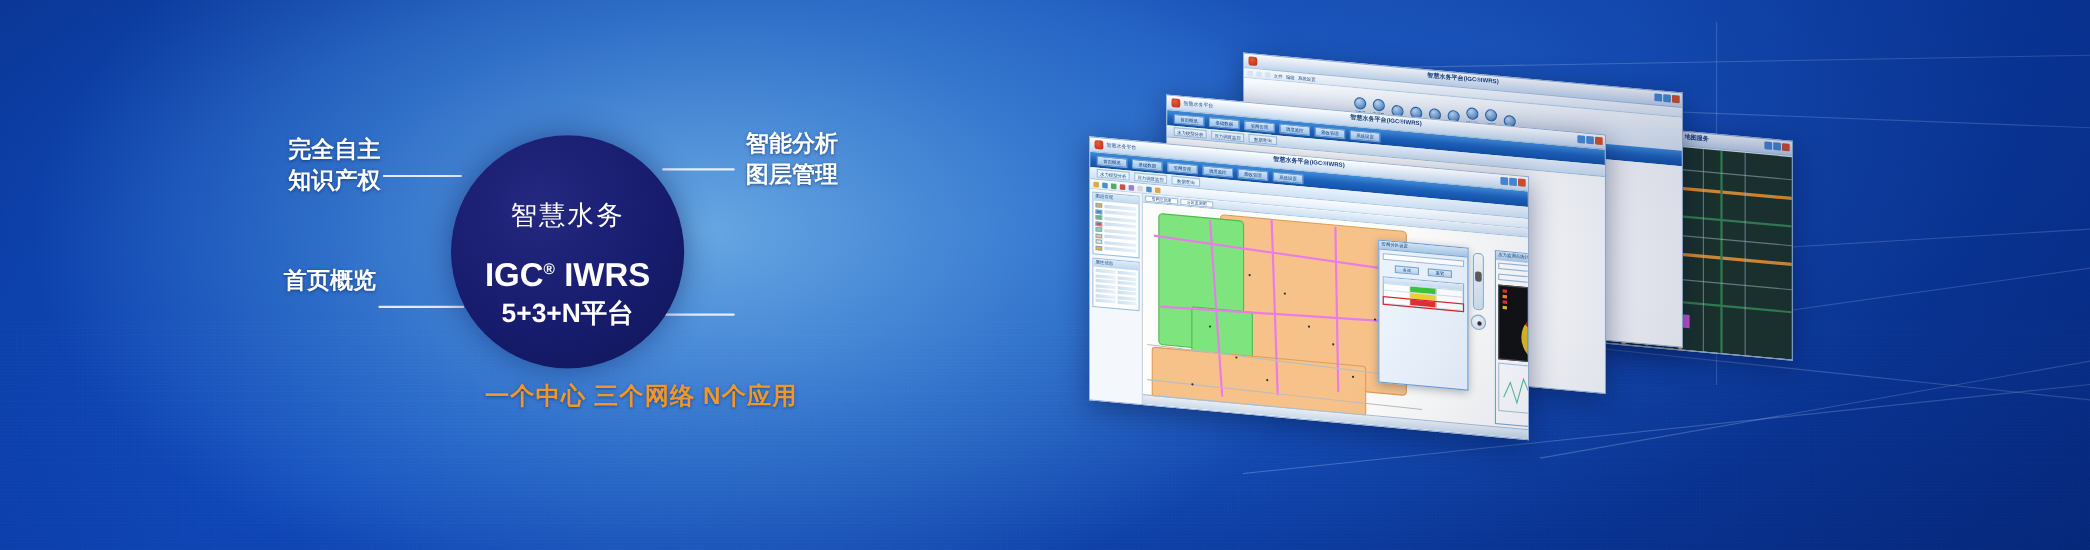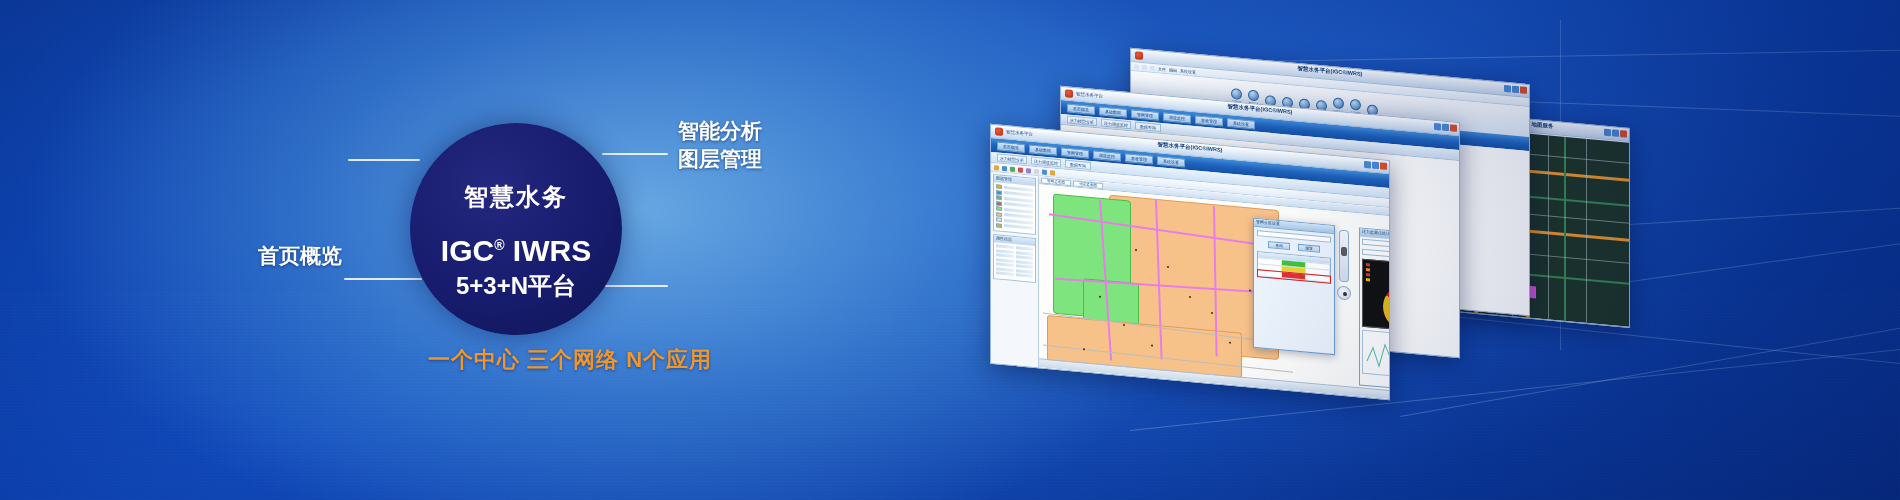--- a/index.html
+++ b/index.html
@@ -28,33 +28,33 @@
   .gl { position:absolute; background:rgba(190,215,255,.30); height:1px; transform-origin:0 0; }
   .glv { position:absolute; width:1px; background:rgba(190,215,255,.26); }
 
   
   #diagram { position:absolute; left:250px; top:95px; width:560px; height:290px; }
 
   .circle { position:absolute; left:160px; top:28px; width:212px; height:212px;
     border-radius:50%; background:radial-gradient(circle at 38% 30%, #24287f 0%, #171c6e 55%, #101555 100%);
     display:flex; flex-direction:column; align-items:center; justify-content:center;
     box-shadow:0 0 28px rgba(5,20,80,.45); }
-  .c-l1 { color:#fff; font-size:24px; font-weight:bold; letter-spacing:2px; line-height:1.25;margin-top:24px; }
+  .c-l1 { color:#fff; font-size:24px; font-weight:normal; letter-spacing:2px; line-height:1.25;margin-top:24px; }
   .c-l2 { color:#fff; font-size:30px; font-weight:bold; line-height:1.2; margin-top:21px; white-space:nowrap; }
   .c-l2 .reg { font-size:14px; vertical-align:super; }
   .c-l3 { color:#fff; font-size:24px; font-weight:bold; line-height:1.25; margin-top:2px; }
 
   .lbl { position:absolute; color:#ffffff; font-size:21px; font-weight:bold;
     line-height:1.32; text-shadow:0 1px 3px rgba(0,20,70,.55); white-space:nowrap; }
   .lbl.r { text-align:left; }
   .lbl.l { text-align:right; }
 
   .dash { position:absolute; height:2px; background:rgba(255,255,255,.85); border-radius:1px; }
 
-  .tagline { position:absolute; left:110px; top:250px; width:420px; text-align:center;
+  .tagline { position:absolute; left:123px; top:250px; width:420px; text-align:center;
     color:#f0962a; font-size:22px; font-weight:bold; letter-spacing:1px;
     text-shadow:0 1px 3px rgba(0,25,80,.5); white-space:nowrap; }
 
   
   .win { position:absolute; background:#f2f6fb; border:1px solid #9ab6d8;
     box-shadow:0 6px 26px rgba(0,15,60,.45); overflow:hidden; }
   .win .tbar { height:13px; background:linear-gradient(180deg,#fdfefe 0%,#dfeaf7 55%,#c5d9ef 100%);
     border-bottom:1px solid #a8c2de; position:relative; }
   .win .tbar .ttl { position:absolute; left:50%; top:1px; transform:translateX(-50%);
     font-size:5.5px; color:#17407e; white-space:nowrap; font-weight:bold; }
@@ -526,20 +526,24 @@
     <div class="dash" style="left:352px;top:190px;width:66px;"></div>
 
     <div class="circle">
       <div class="c-l1">智慧水务</div>
       <div class="c-l2">
         <span>IGC</span><span class="reg">®</span>&nbsp;<span>IWRS</span>
       </div>
       <div class="c-l3">5+3+N平台</div>
     </div>
 
+    <div class="lbl l" style="left:-52px;top:28px;width:148px;">
+      <div>完全自主</div>
+      <div>知识产权</div>
+    </div>
 
     <div class="lbl r" style="left:428px;top:22px;text-align:right;">
       <div>智能分析</div>
       <div>图层管理</div>
     </div>
 
     <div class="lbl l" style="left:-58px;top:147px;width:150px;">
       <div>首页概览</div>
     </div>
 

